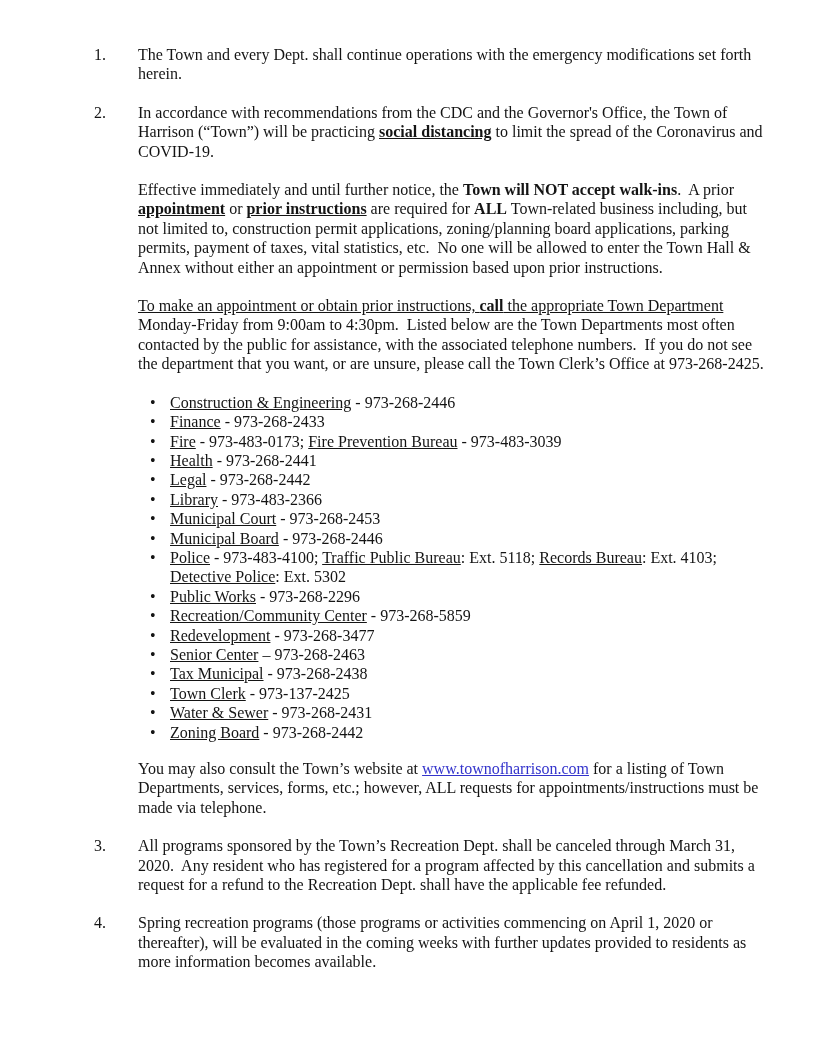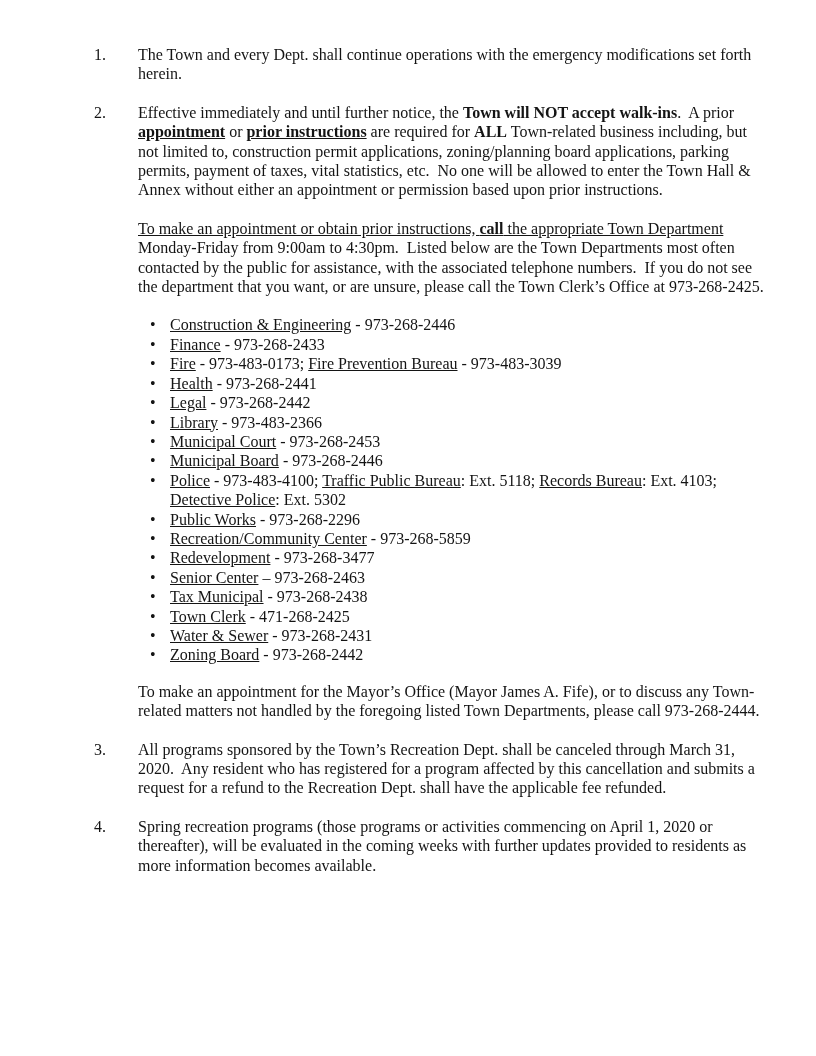--- a/index.html
+++ b/index.html
@@ -37,42 +37,43 @@
   <div id="doc-list">
       <div class="item">
         <div class="num">1.</div>
         <div class="content">
           <div class="para"><span>The Town and every Dept. shall continue operations with the emergency modifications set forth herein.</span></div>
         </div>
       </div>
       <div class="item">
         <div class="num">2.</div>
         <div class="content">
+          <div class="para"><span>In accordance with recommendations from the CDC and the Governor's Office, the Town of Harrison (“Town”) will be practicing </span><span class="b u">social distancing</span><span> to limit the spread of the Coronavirus and COVID-19.</span></div>
           <div class="para"><span>Effective immediately and until further notice, the </span><span class="b">Town will NOT accept walk-ins</span><span>.  A prior </span><span class="b u">appointment</span><span> or </span><span class="b u">prior instructions</span><span> are required for </span><span class="b">ALL</span><span> Town-related business including, but not limited to, construction permit applications, zoning/planning board applications, parking permits, payment of taxes, vital statistics, etc.  No one will be allowed to enter the Town Hall &amp; Annex without either an appointment or permission based upon prior instructions.</span></div>
           <div class="para"><span class="u">To make an appointment or obtain prior instructions, </span><span class="b u">call</span><span class="u"> the appropriate Town Department</span><span> Monday-Friday from 9:00am to 4:30pm.  Listed below are the Town Departments most often contacted by the public for assistance, with the associated telephone numbers.  If you do not see the department that you want, or are unsure, please call the Town Clerk’s Office at 973-268-2425.</span></div>
           <ul class="bullets">
             <li><span class="dot">•</span><span class="u">Construction &amp; Engineering</span><span> - 973-268-2446</span></li>
             <li><span class="dot">•</span><span class="u">Finance</span><span> - 973-268-2433</span></li>
             <li><span class="dot">•</span><span class="u">Fire</span><span> - 973-483-0173; </span><span class="u">Fire Prevention Bureau</span><span> - 973-483-3039</span></li>
             <li><span class="dot">•</span><span class="u">Health</span><span> - 973-268-2441</span></li>
             <li><span class="dot">•</span><span class="u">Legal</span><span> - 973-268-2442</span></li>
             <li><span class="dot">•</span><span class="u">Library</span><span> - 973-483-2366</span></li>
             <li><span class="dot">•</span><span class="u">Municipal Court</span><span> - 973-268-2453</span></li>
             <li><span class="dot">•</span><span class="u">Municipal Board</span><span> - 973-268-2446</span></li>
             <li><span class="dot">•</span><span class="u">Police</span><span> - 973-483-4100; </span><span class="u">Traffic Public Bureau</span><span>: Ext. 5118; </span><span class="u">Records Bureau</span><span>: Ext. 4103; </span><span class="u">Detective Police</span><span>: Ext. 5302</span></li>
             <li><span class="dot">•</span><span class="u">Public Works</span><span> - 973-268-2296</span></li>
             <li><span class="dot">•</span><span class="u">Recreation/Community Center</span><span> - 973-268-5859</span></li>
             <li><span class="dot">•</span><span class="u">Redevelopment</span><span> - 973-268-3477</span></li>
             <li><span class="dot">•</span><span class="u">Senior Center</span><span> – 973-268-2463</span></li>
             <li><span class="dot">•</span><span class="u">Tax Municipal</span><span> - 973-268-2438</span></li>
-            <li><span class="dot">•</span><span class="u">Town Clerk</span><span> - 471-268-2425</span></li>
+            <li><span class="dot">•</span><span class="u">Town Clerk</span><span> - 973-137-2425</span></li>
             <li><span class="dot">•</span><span class="u">Water &amp; Sewer</span><span> - 973-268-2431</span></li>
             <li><span class="dot">•</span><span class="u">Zoning Board</span><span> - 973-268-2442</span></li>
           </ul>
-          <div class="para"><span>To make an appointment for the Mayor’s Office (Mayor James A. Fife), or to discuss any Town-related matters not handled by the foregoing listed Town Departments, please call 973-268-2444.</span></div>
+          <div class="para"><span>You may also consult the Town’s website at </span><a class="link" href="#" style="color: rgb(51, 51, 204);">www.townofharrison.com</a><span> for a listing of Town Departments, services, forms, etc.; however, ALL requests for appointments/instructions must be made via telephone.</span></div>
         </div>
       </div>
       <div class="item">
         <div class="num">3.</div>
         <div class="content">
           <div class="para"><span>All programs sponsored by the Town’s Recreation Dept. shall be canceled through March 31, 2020.  Any resident who has registered for a program affected by this cancellation and submits a request for a refund to the Recreation Dept. shall have the applicable fee refunded.</span></div>
         </div>
       </div>
       <div class="item">
         <div class="num">4.</div>

